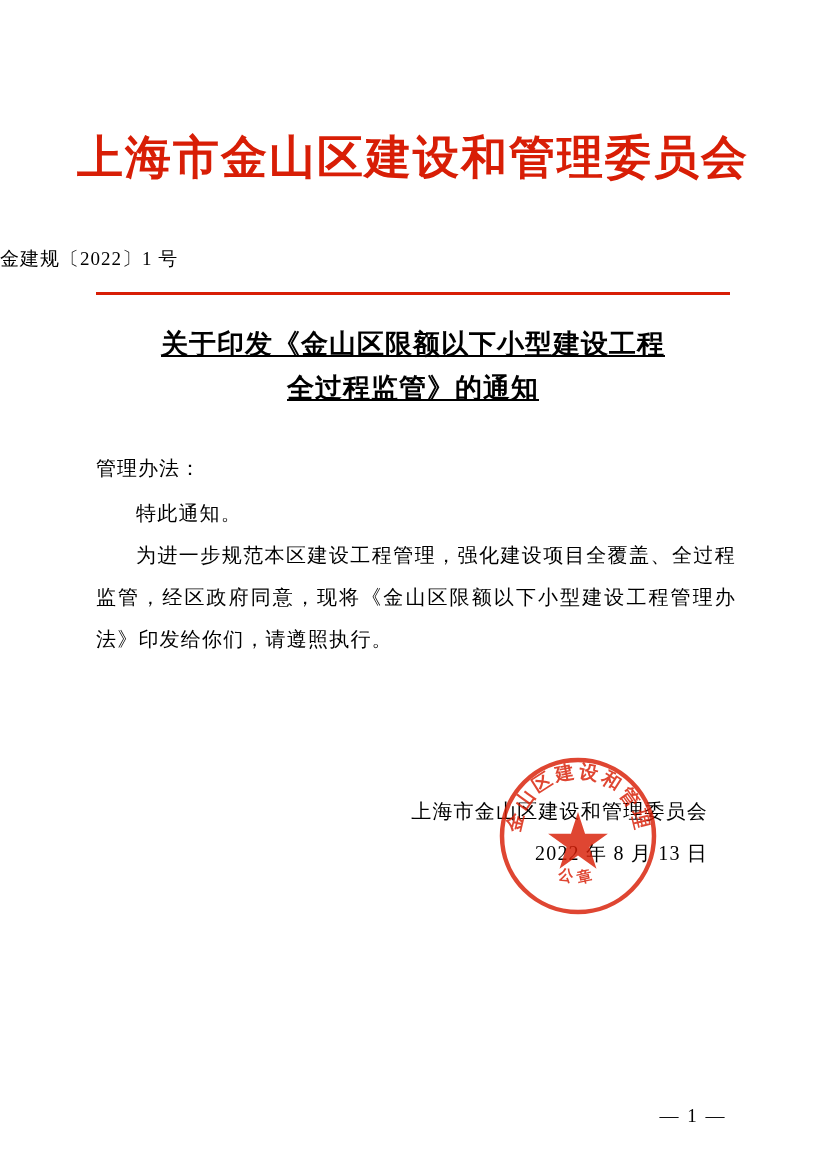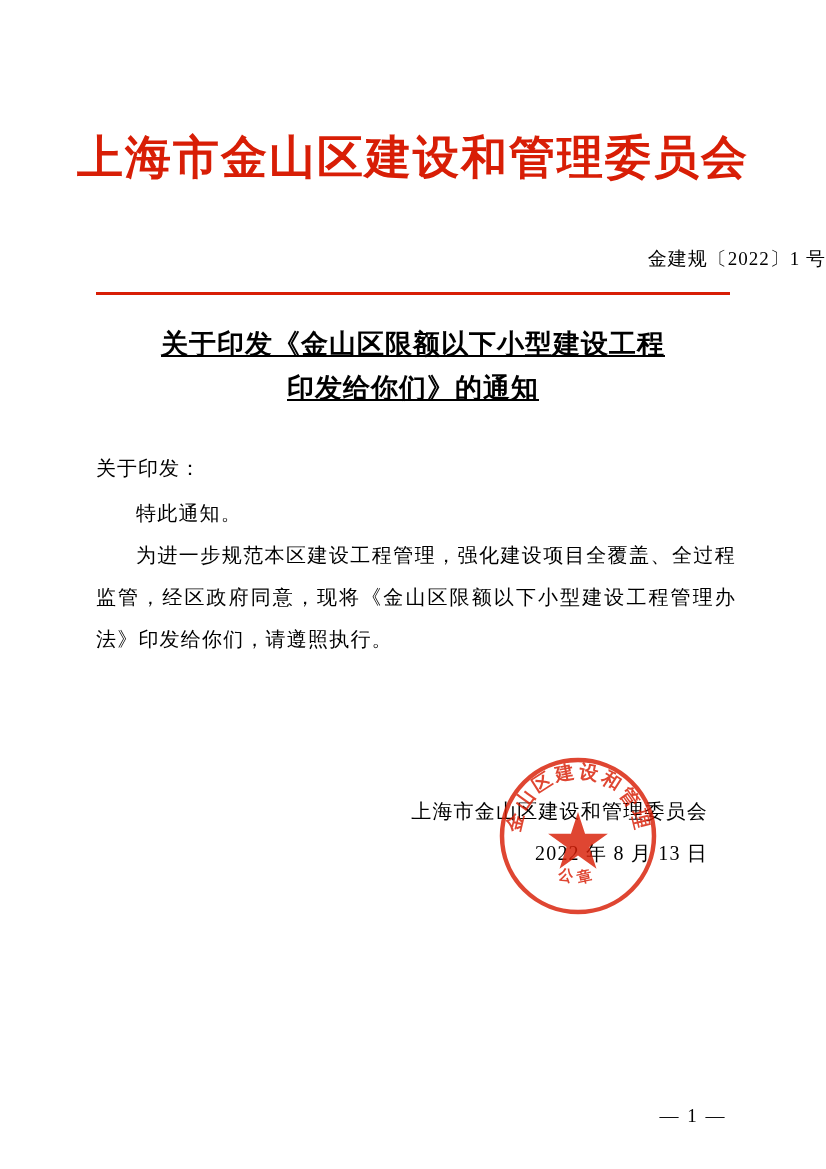--- a/index.html
+++ b/index.html
@@ -35,21 +35,21 @@
     font-size: 46px;
     letter-spacing: 2px;
     line-height: 60px;
     white-space: nowrap;
   }
   .doc-number {
     position: absolute;
     left: 0;
     top: 246px;
     width: 826px;
-    text-align: right;
+    text-align: left;
     font-size: 19px;
     letter-spacing: 1px;
     font-family: "Liberation Serif", "DejaVu Serif", serif;
   }
   .red-rule {
     position: absolute;
     left: 96px;
     top: 292px;
     width: 634px;
     height: 3px;
@@ -133,25 +133,25 @@
   <div class="doc-header">
     <div class="doc-title">上海市金山区建设和管理委员会</div>
   </div>
 
   <div class="doc-number">金建规〔2022〕1 号</div>
 
   <div class="red-rule"></div>
 
   <div class="subject">
     <div>关于印发《金山区限额以下小型建设工程</div>
-    <div>印发给你们》的通知</div>
+    <div>全过程监管》的通知</div>
   </div>
 
   <div class="body-block">
-    <div class="salutation">关于印发：</div>
+    <div class="salutation">管理办法：</div>
     <p class="para p2">特此通知。</p>
     <p class="para p1">为进一步规范本区建设工程管理，强化建设项目全覆盖、全过程监管，经区政府同意，现将《金山区限额以下小型建设工程管理办法》印发给你们，请遵照执行。</p>
   </div>
 
   <div class="signature">
     <span class="sig-line">上海市金山区建设和管理委员会</span>
     <span class="sig-line">2022 年 8 月 13 日</span>
   </div>
 
   <div class="seal">

